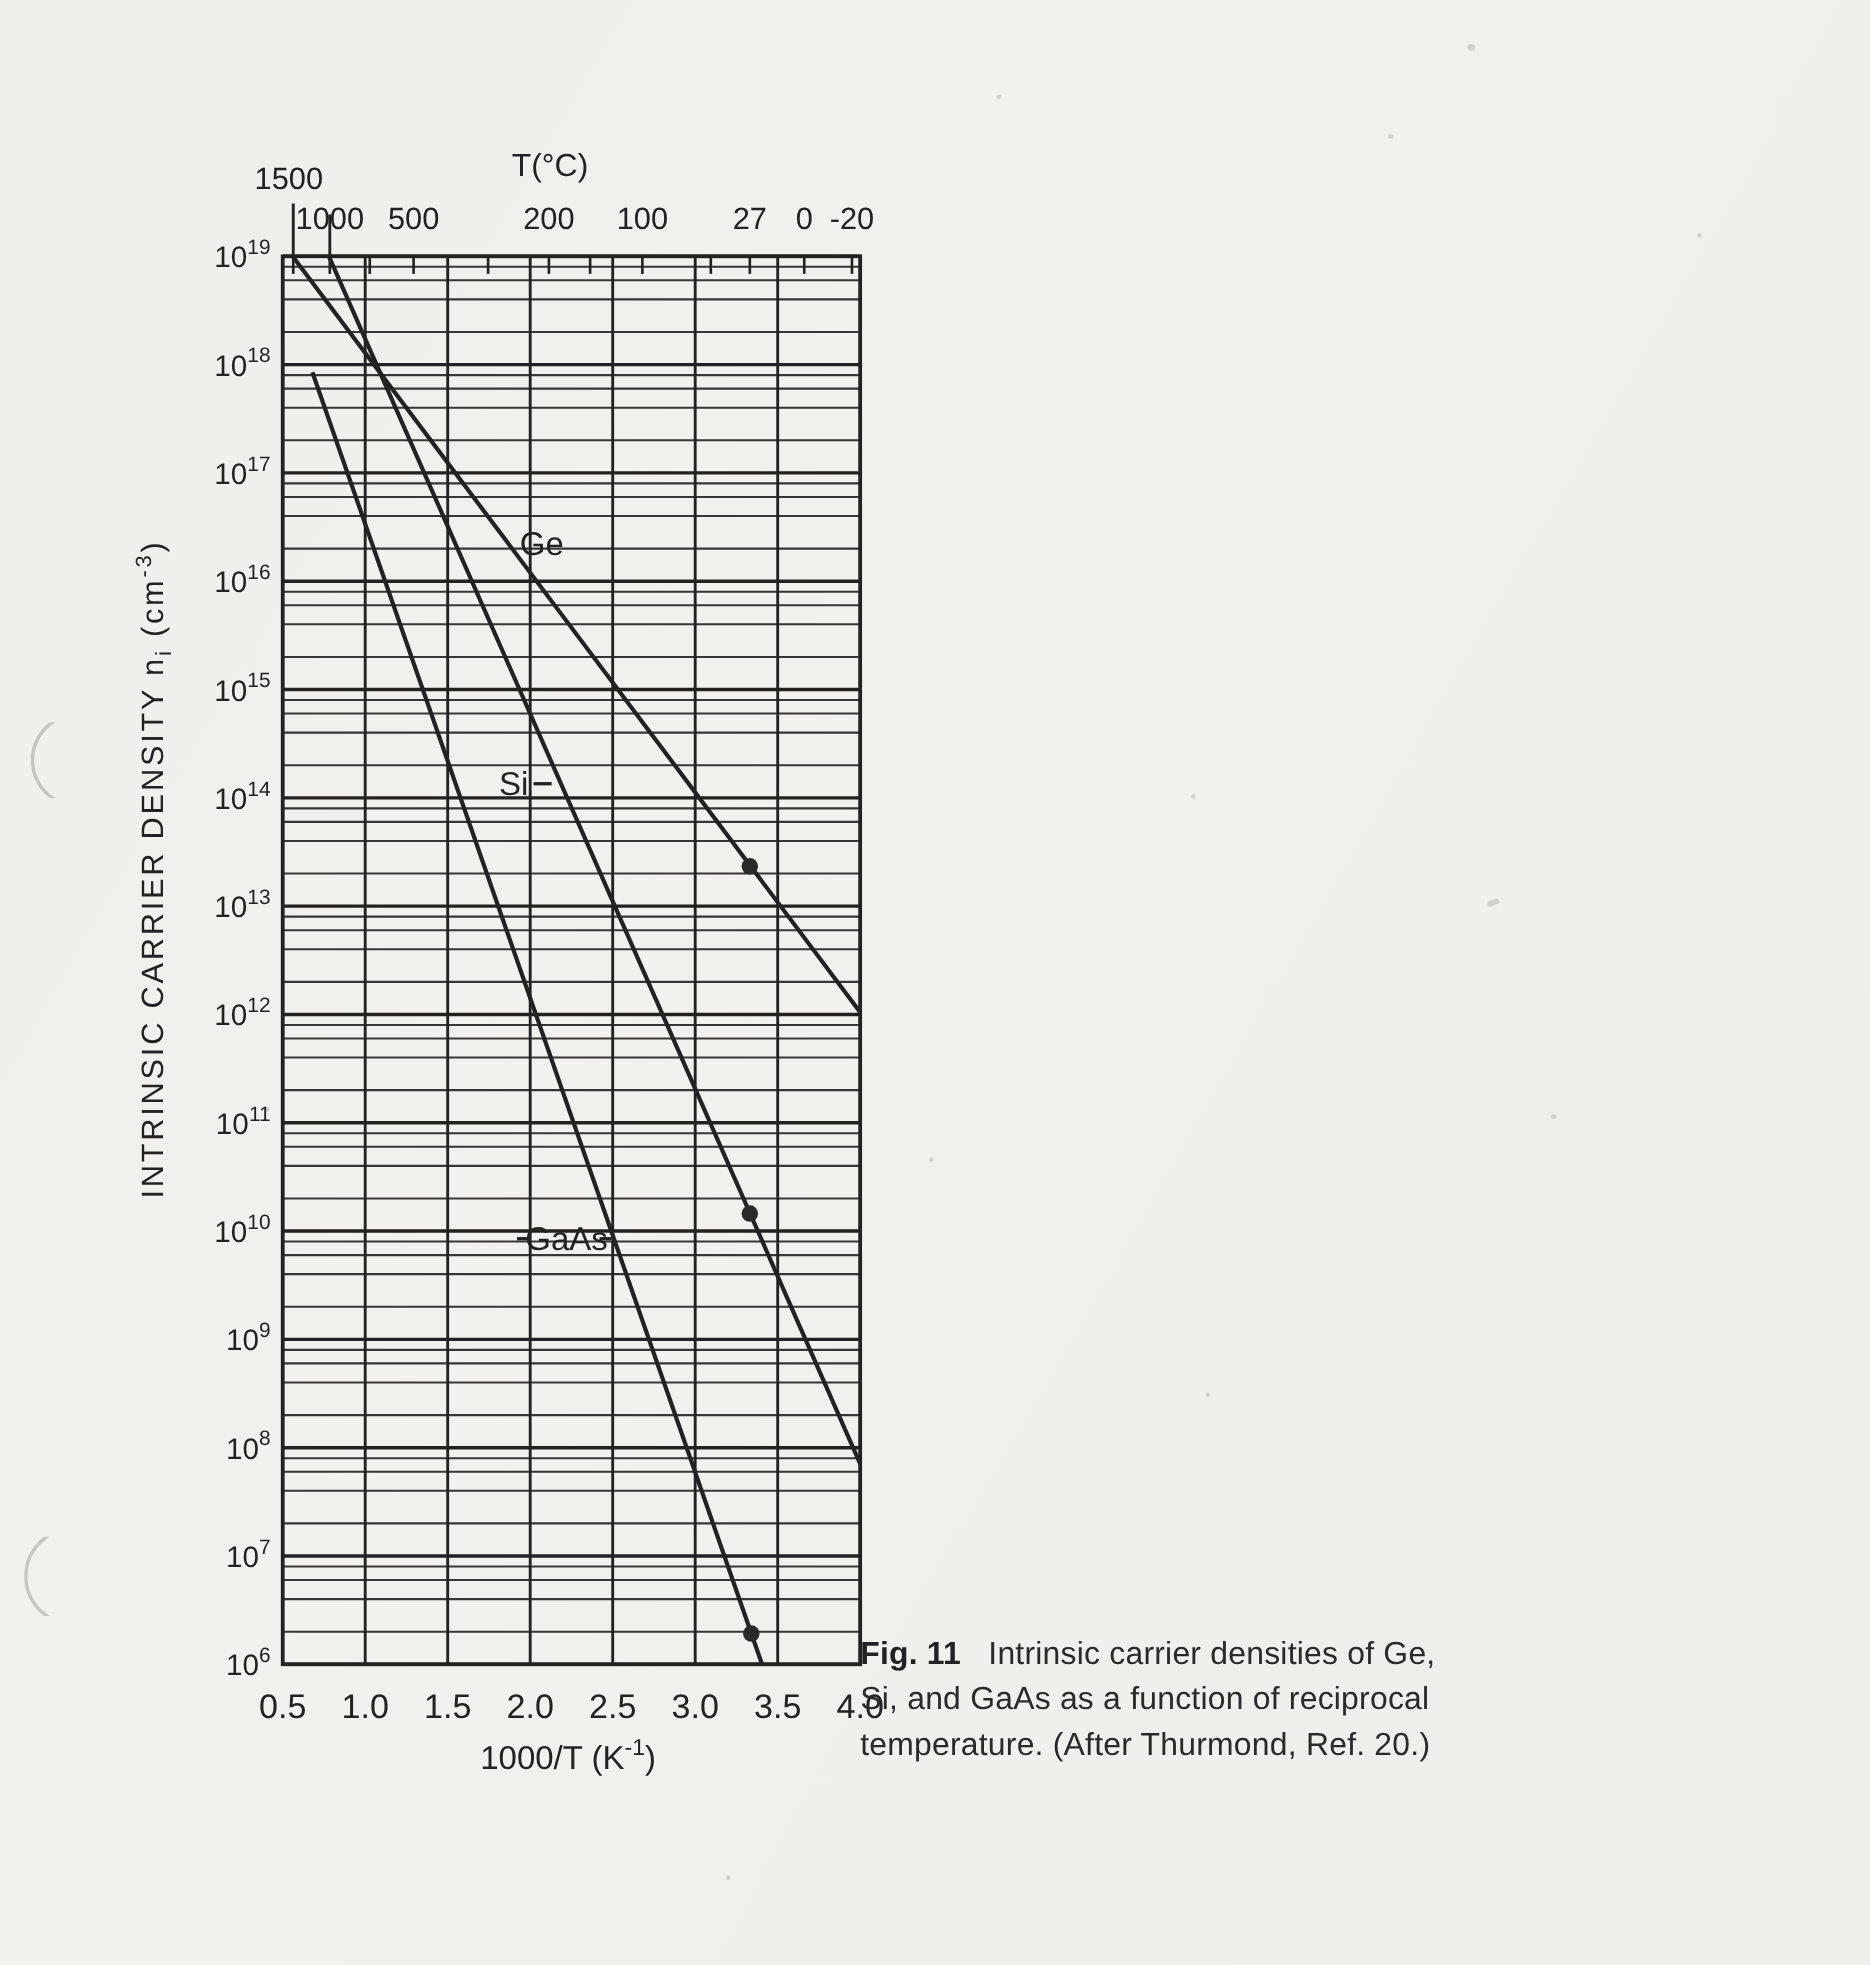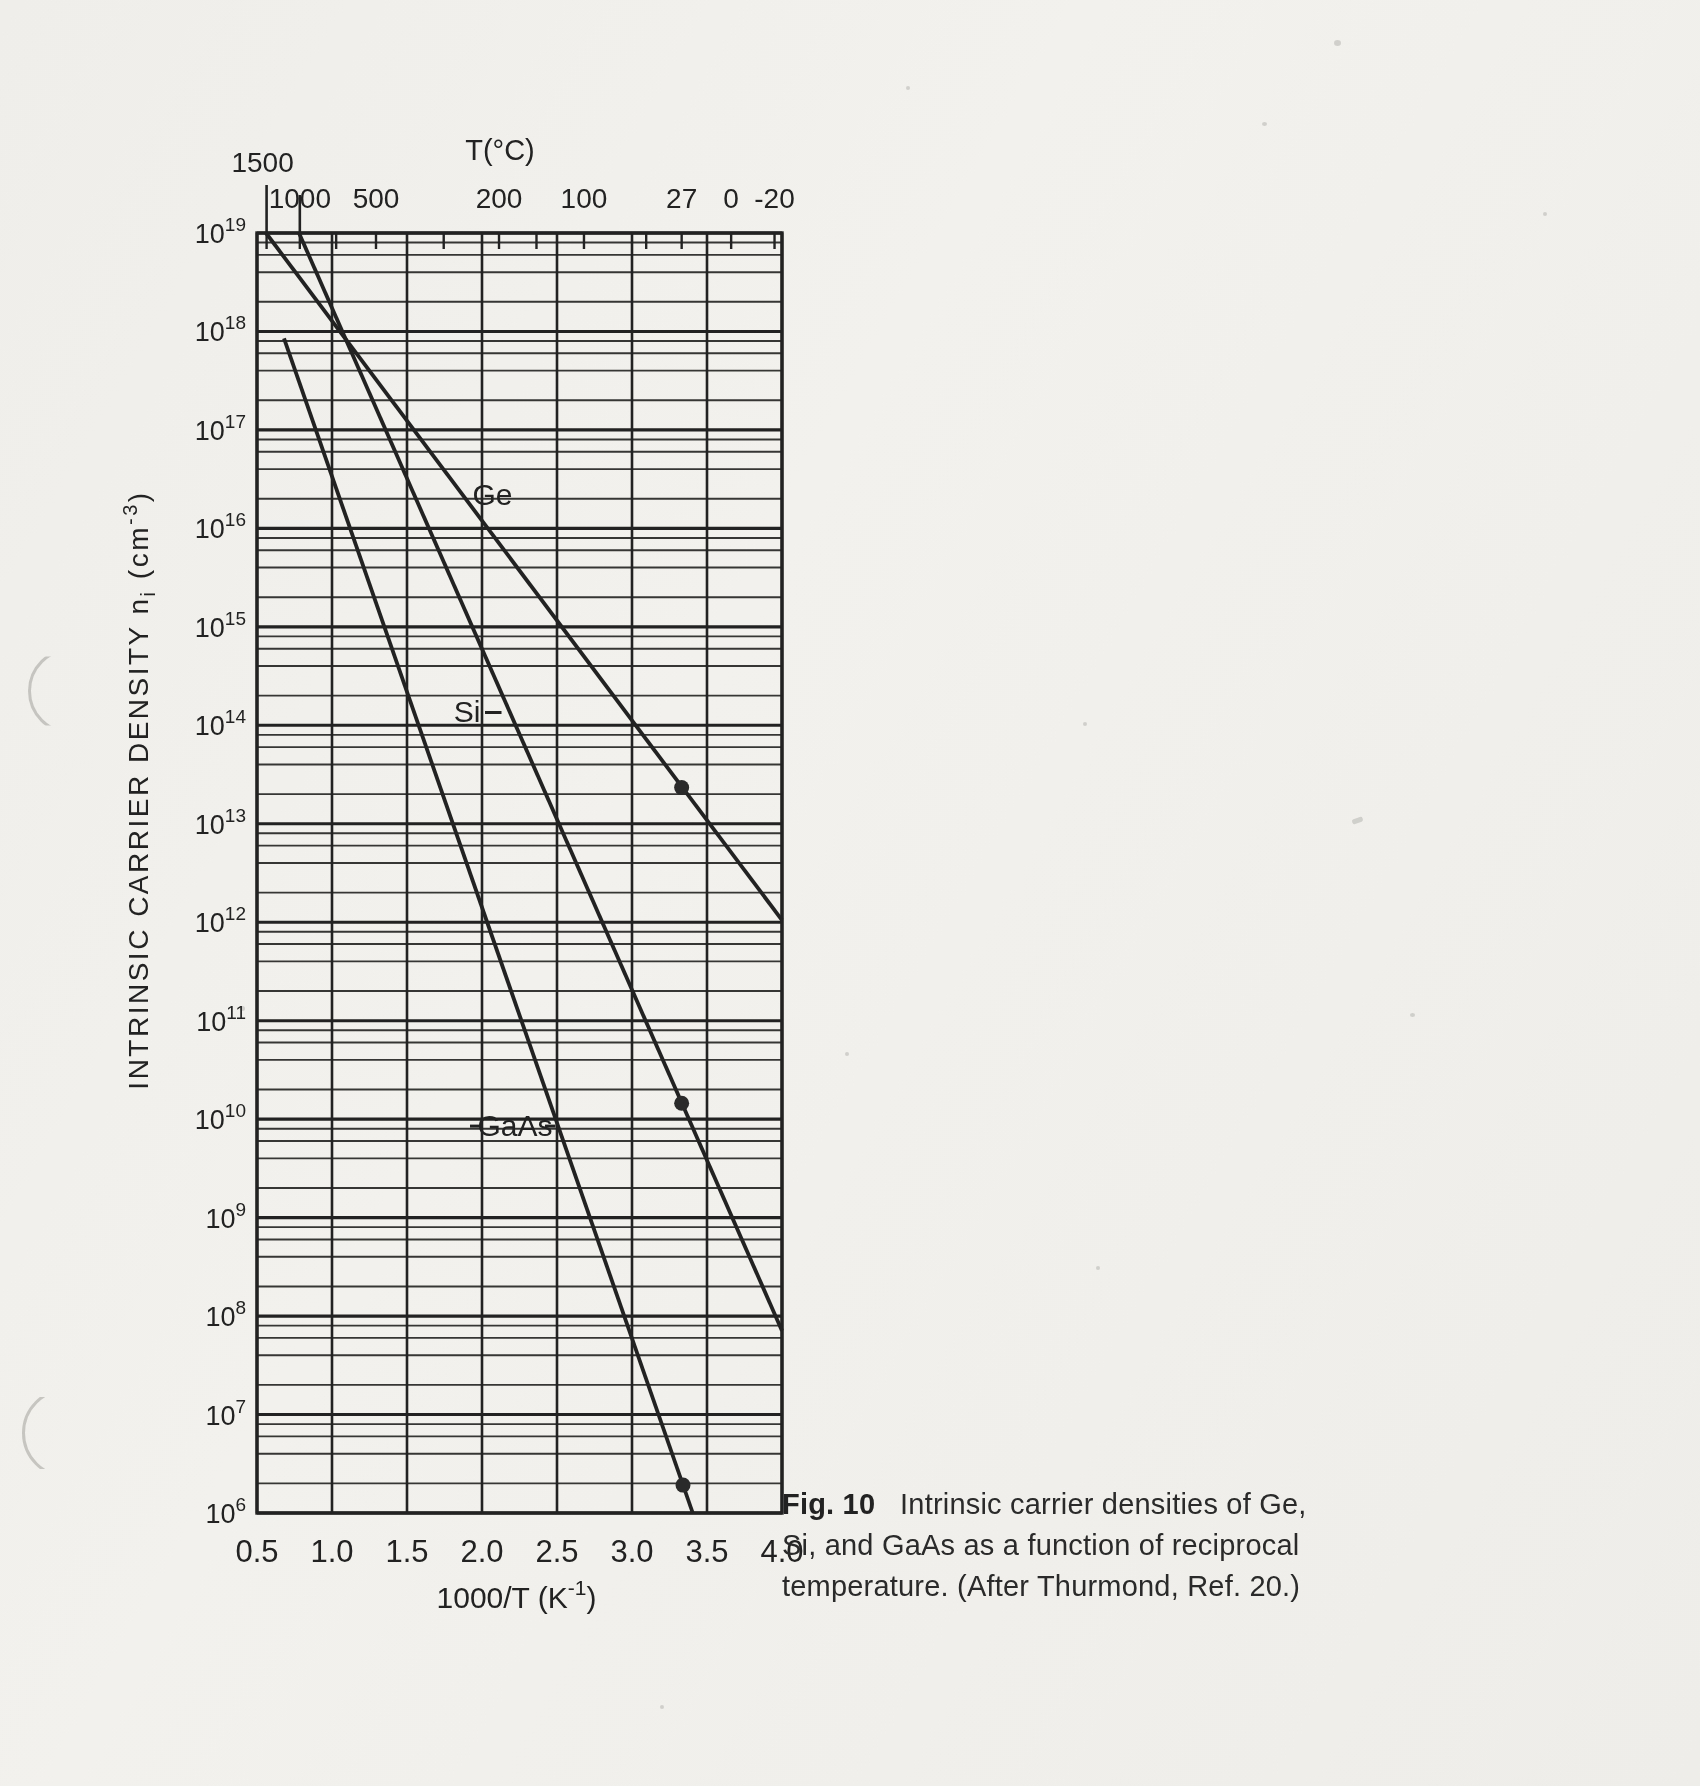--- a/index.html
+++ b/index.html
@@ -160,21 +160,21 @@
       <text x="467" y="722.474828948184" fill="#222" font-size="30" text-anchor="middle" font-family="&quot;Liberation Sans&quot;,&quot;DejaVu Sans&quot;,sans-serif" font-weight="normal">Si</text>
       <line x1="485" y1="712.474828948184" x2="501.5" y2="712.474828948184" stroke="#222222" stroke-width="3" opacity="1"></line>
       <polyline points="284,338.41105962197753 692.75,1513" fill="none" stroke="#222222" stroke-width="3.8"></polyline>
       <circle cx="683" cy="1485.1057251738043" r="7.5" fill="#2a2a2a"></circle>
       <text x="515" y="1136.1033673142852" fill="#222" font-size="30" text-anchor="middle" font-family="&quot;Liberation Sans&quot;,&quot;DejaVu Sans&quot;,sans-serif" font-weight="normal">GaAs</text>
       <line x1="470" y1="1126.1033673142852" x2="480.5" y2="1126.1033673142852" stroke="#222222" stroke-width="3" opacity="1"></line>
       <line x1="545" y1="1126.1033673142852" x2="555.5" y2="1126.1033673142852" stroke="#222222" stroke-width="3" opacity="1"></line>
     </svg>
 
   <div id="caption">
-    <b>Fig. 10</b>
+    <b>Fig. 11</b>
     <span id="caption-text">&nbsp; Intrinsic carrier densities of Ge,<br>Si, and GaAs as a function of reciprocal<br>temperature. (After Thurmond, Ref. 20.)</span>
   </div>
 
   <div class="speck faint" style="left:1334px;top:40px;width:7px;height:6px;"></div>
   <div class="speck faint" style="left:906px;top:86px;width:4px;height:4px;"></div>
   <div class="speck faint" style="left:1262px;top:122px;width:5px;height:4px;"></div>
   <div class="speck faint" style="left:1543px;top:212px;width:4px;height:4px;"></div>
   <div class="speck faint" style="left:1352px;top:818px;width:11px;height:5px;border-radius:2px;transform:rotate(-20deg);"></div>
   <div class="speck faint" style="left:1083px;top:722px;width:4px;height:4px;"></div>
   <div class="speck faint" style="left:845px;top:1052px;width:4px;height:4px;"></div>

